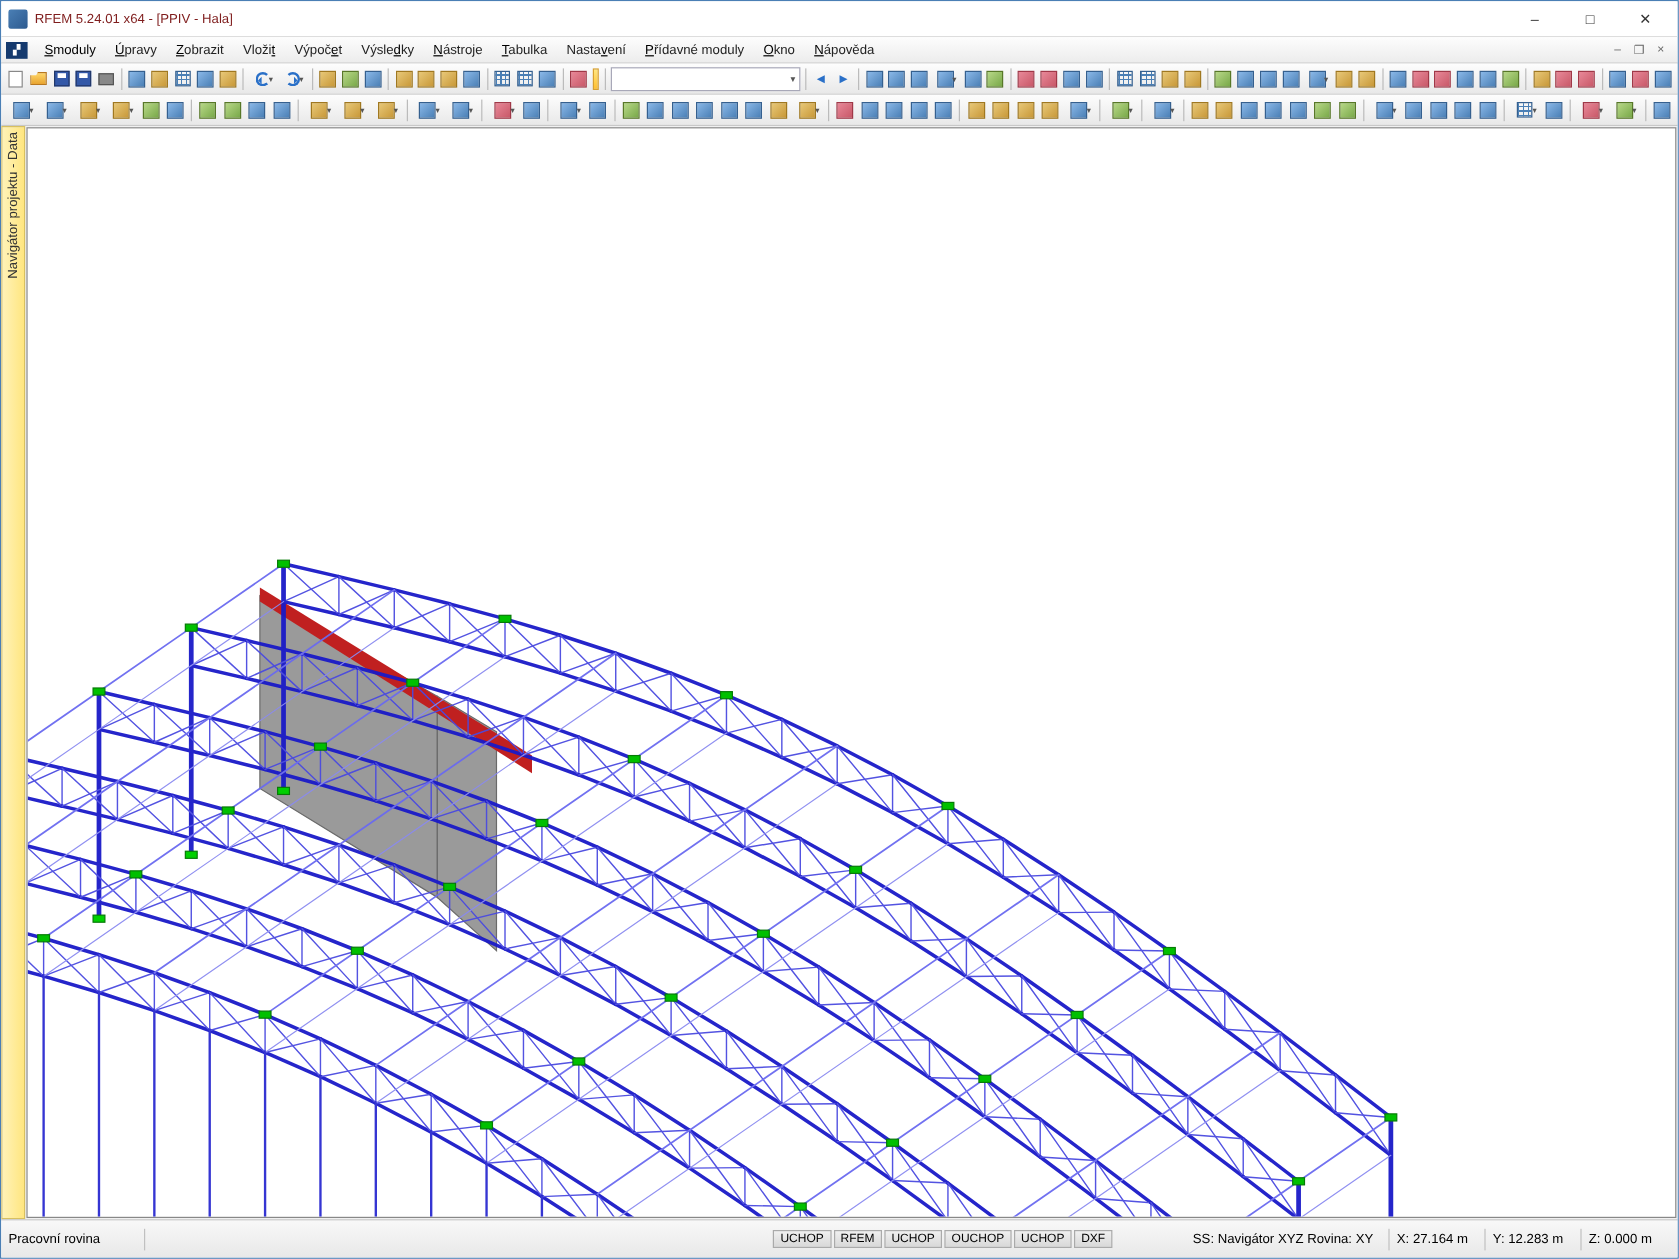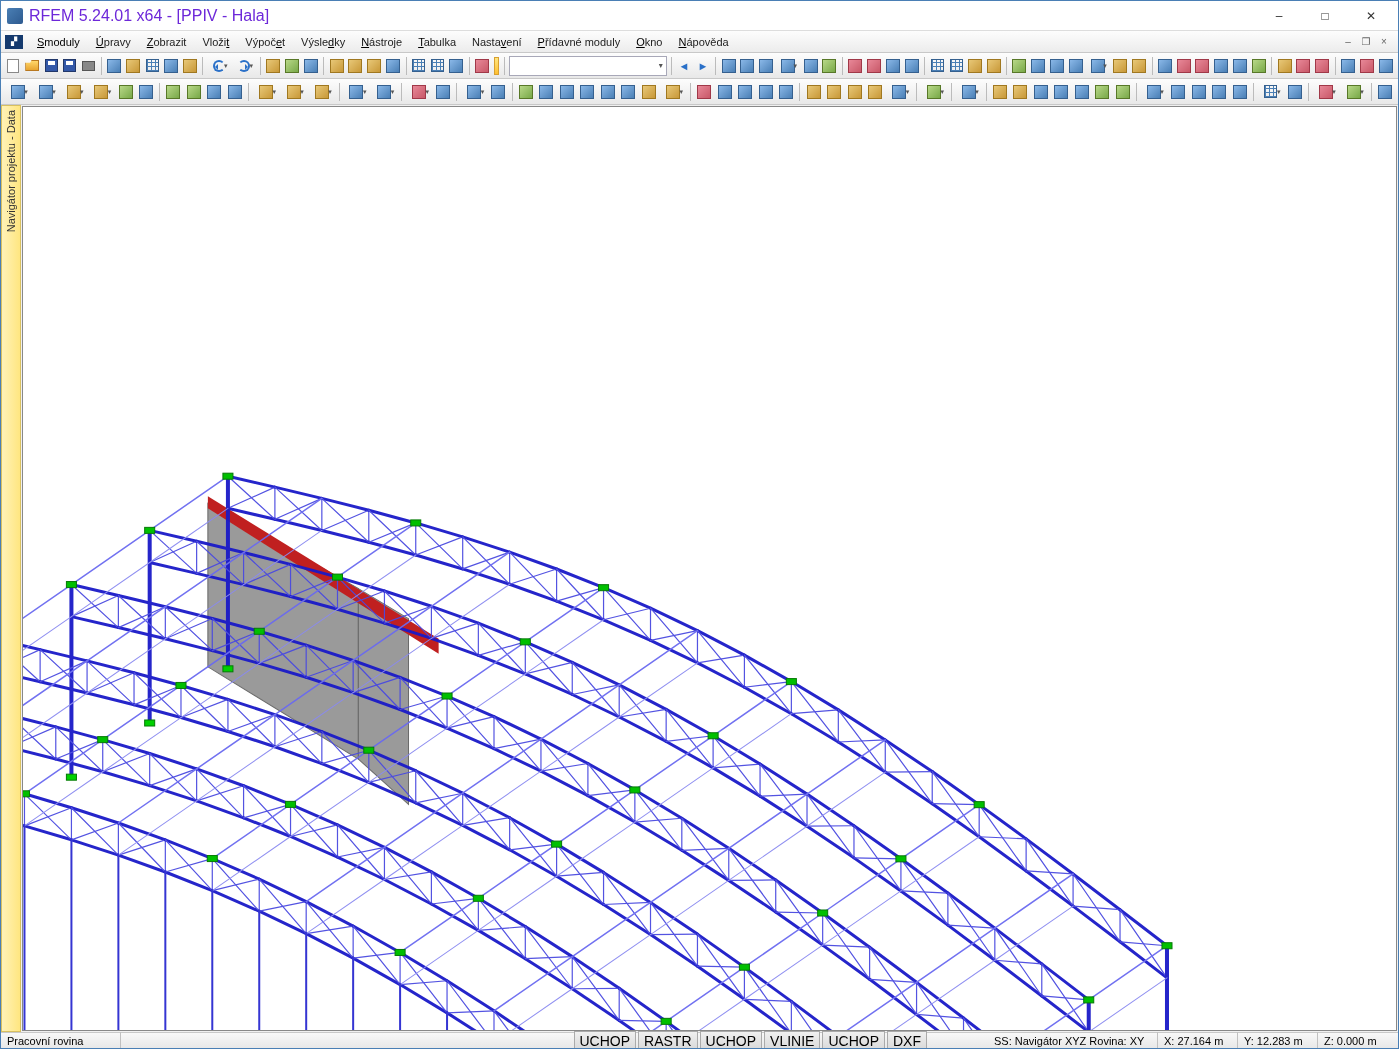--- a/index.html
+++ b/index.html
@@ -1,19 +1,19 @@
 <!DOCTYPE html>
 <html><head>
 <meta charset="utf-8">
 <style>
 *{box-sizing:border-box;margin:0;padding:0;font-family:"Segoe UI",Tahoma,sans-serif;font-size:11px;color:#000}
 body{background:#fff;width:1399px;height:1049px;border:1px solid #4a7fb5;display:flex;flex-direction:column;overflow:hidden}
 .titlebar{height:30px;background:#fff;display:flex;align-items:center;padding:0 4px;border-bottom:1px solid #ddd}
 .titlebar .app-icon{width:16px;height:16px;margin:0 6px 0 2px;display:inline-block;background:linear-gradient(135deg,#4a7fb5,#2d5a8f);border-radius:2px}
-.titlebar .title{flex:1;font-size:16px;color:#6d28d9}
+.titlebar .title{flex:1;font-size:11px;color:#7f1d1d}
 .winbtn{width:46px;height:30px;display:flex;align-items:center;justify-content:center;font-size:12px;color:#333}
 .menubar{height:22px;background:linear-gradient(#fdfdfd,#ececec);display:flex;align-items:center;padding:0 4px;border-bottom:1px solid #c8c8c8}
 .menubar .dlubal{width:18px;height:14px;background:#153a6e;color:#fff;font-size:8px;display:flex;align-items:center;justify-content:center;margin-right:6px}
 .menuitem{padding:2px 8px;color:#222}
 .menuitem u{text-decoration:underline}
 .mdi-ctrl{margin-left:auto;display:flex;gap:2px;padding-right:2px}
 .mdi-ctrl span{width:16px;text-align:center;color:#666;font-size:10px}
 .toolbar{height:26px;background:linear-gradient(#fdfdfd,#e8e8e8);display:flex;align-items:center;padding:0 4px;border-bottom:1px solid #c8c8c8;gap:2px}
 .tbtn{width:20px;height:20px;display:flex;align-items:center;justify-content:center;border:1px solid transparent;position:relative}
 .tbtn.dd{width:28px}
@@ -21,24 +21,24 @@
 .sep{width:1px;height:18px;background:#bbb;margin:0 2px}
 .flagstrip{width:6px;height:18px;background:linear-gradient(#ffe680,#ffc030);border:1px solid #d8a030;margin:0 1px}
 .combo{width:190px;height:20px;border:1px solid #a8a8b8;background:#fff;display:flex;align-items:center;padding:0 3px;font-size:11px}
 .combo::after{content:"▾";margin-left:auto;font-size:8px;color:#555}
 .ic{width:16px;height:16px;display:inline-block}
 .content{flex:1;display:flex;background:#f0f0f0;min-height:0}
 .sidebar{width:20px;background:linear-gradient(90deg,#fff2b8,#ffe680);border:1px solid #d8c060;display:flex;align-items:flex-start;justify-content:center;padding-top:4px}
 .sidebar-text{writing-mode:vertical-rl;font-size:11px;color:#333;transform:rotate(180deg)}
 .viewport{flex:1;background:#fff;border:1px solid #888;margin:1px;position:relative;overflow:hidden}
 .viewport svg{width:100%;height:100%}
-.statusbar{height:16px;background:linear-gradient(#f8f8f8,#e8e8e8);border-top:1px solid #c8c8c8;display:flex;align-items:center;font-size:11px}
+.statusbar{height:32px;background:linear-gradient(#f8f8f8,#e8e8e8);border-top:1px solid #c8c8c8;display:flex;align-items:center;font-size:11px}
 .statusbar .cell{padding:0 6px;border-right:1px solid #c0c0c0;height:18px;display:flex;align-items:center}
 .statusbar .spacer{flex:1}
-.btncell{background:linear-gradient(#f0f0f0,#d8d8d8);border:1px solid #aaa;padding:1px 5px;margin:0 1px;font-size:14px}
+.btncell{background:linear-gradient(#f0f0f0,#d8d8d8);border:1px solid #aaa;padding:1px 5px;margin:0 1px;font-size:10px}
 
 .i-new{background:#fff;border:1px solid #888;width:12px;height:14px}
 .i-open{background:linear-gradient(#ffd76a,#e8a430);width:14px;height:11px;border:1px solid #b87820;clip-path:polygon(0 25%,35% 25%,45% 0,100% 0,100% 100%,0 100%)}
 .i-save{background:#3358a8;width:13px;height:13px;border:1px solid #22386a}
 .i-save::after{content:"";display:block;width:7px;height:4px;background:#fff;margin:1px auto}
 .i-print{background:#888;width:13px;height:10px;border:1px solid #555}
 .i-undo{border:2px solid #2a70c8;border-right-color:transparent;border-radius:50%;width:12px;height:12px;position:relative}
 .i-undo::after{content:"";position:absolute;left:-3px;top:2px;border:3px solid transparent;border-right-color:#2a70c8}
 .i-redo{border:2px solid #2a70c8;border-left-color:transparent;border-radius:50%;width:12px;height:12px;position:relative}
 .i-redo::after{content:"";position:absolute;right:-3px;top:2px;border:3px solid transparent;border-left-color:#2a70c8}
@@ -1296,23 +1296,23 @@
         </g>
     </svg>
   </div>
 </div>
 
 <div class="statusbar">
   <div class="cell" style="min-width:120px">Pracovní rovina</div>
   <div class="spacer"></div>
   <div style="display:flex">
     <span class="btncell">UCHOP</span>
-    <span class="btncell">RASTR</span>
+    <span class="btncell">RFEM</span>
     <span class="btncell">UCHOP</span>
-    <span class="btncell">VLINIE</span>
+    <span class="btncell">OUCHOP</span>
     <span class="btncell">UCHOP</span>
     <span class="btncell">DXF</span>
   </div>
   <div style="width:60px"></div>
   <div class="cell" style="min-width:170px">SS: Navigátor XYZ Rovina: XY</div>
   <div class="cell" style="min-width:80px">X:  27.164 m</div>
   <div class="cell" style="min-width:80px">Y:  12.283 m</div>
   <div class="cell" style="min-width:80px;border-right:none">Z:   0.000 m</div>
 </div>
 

